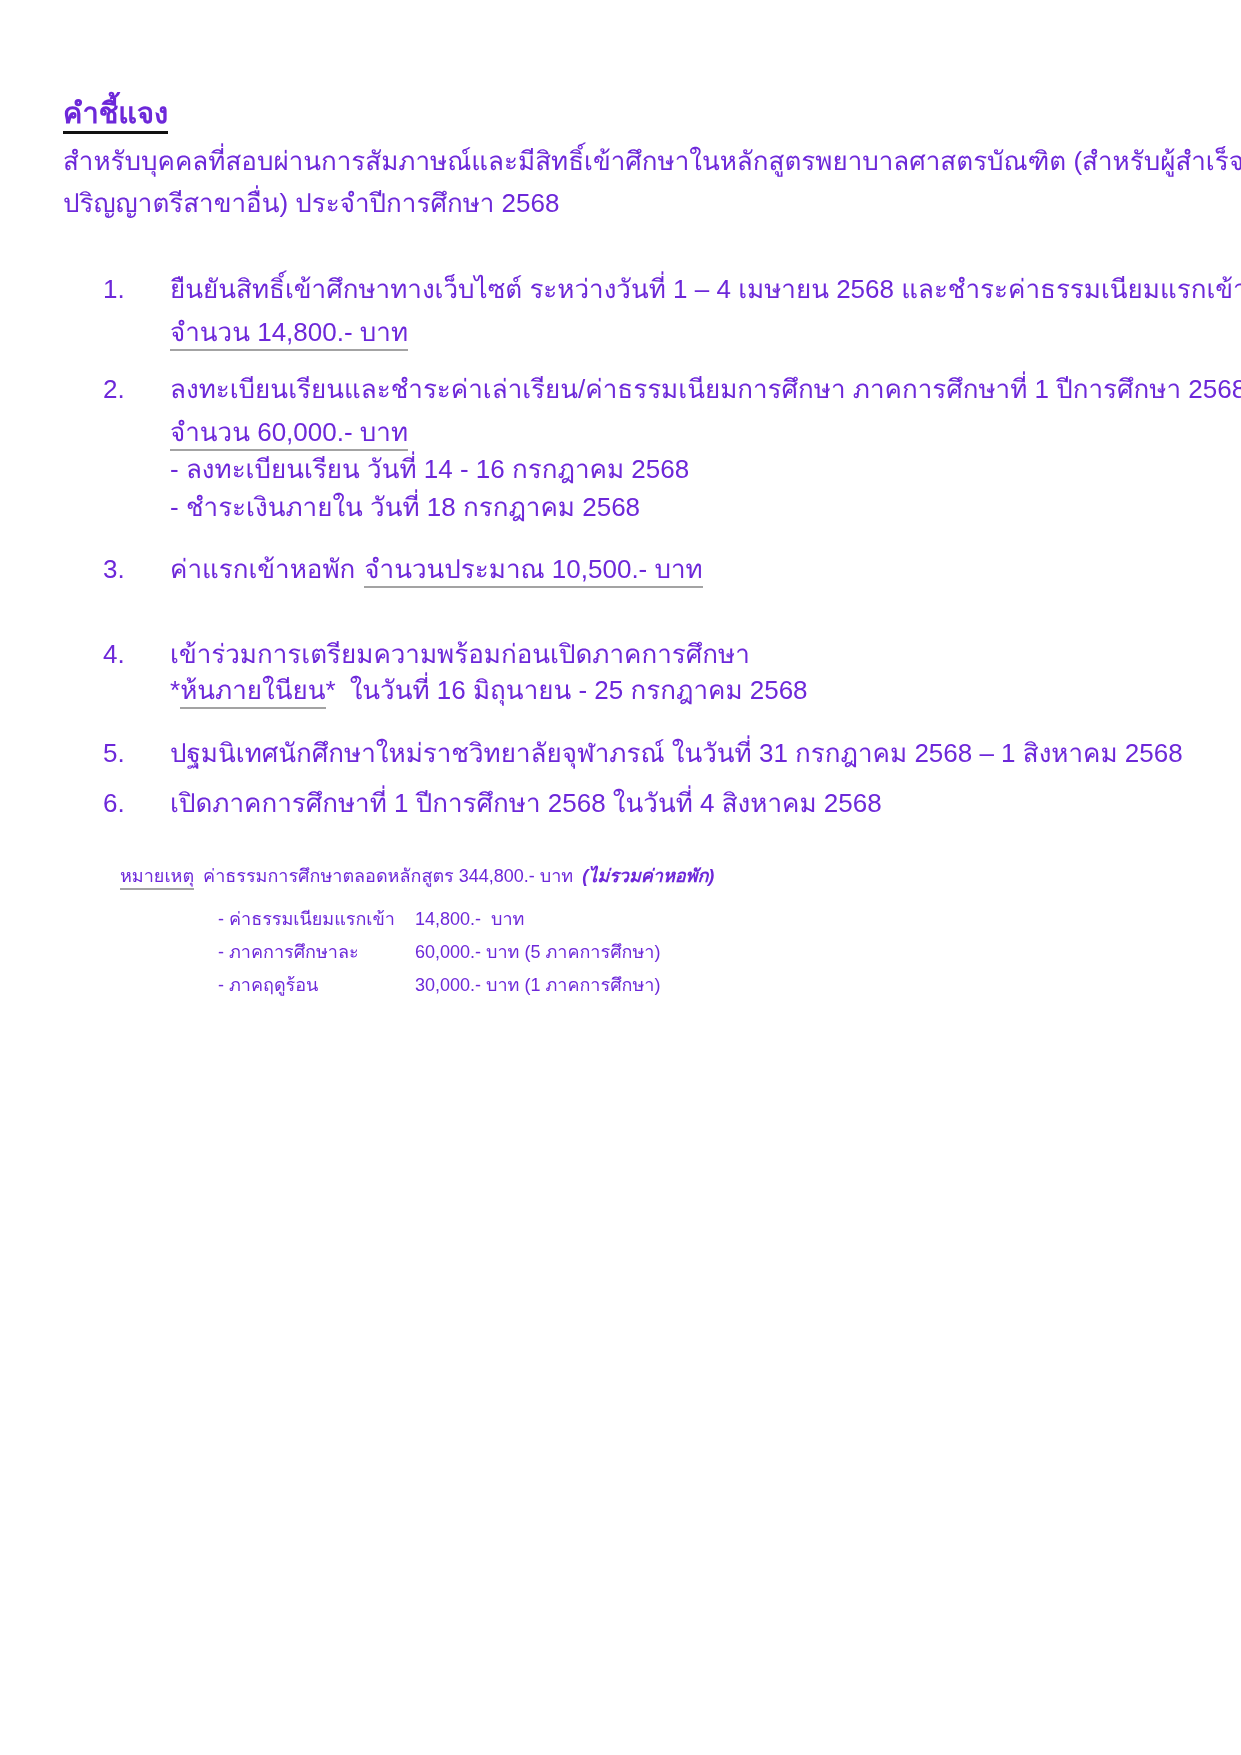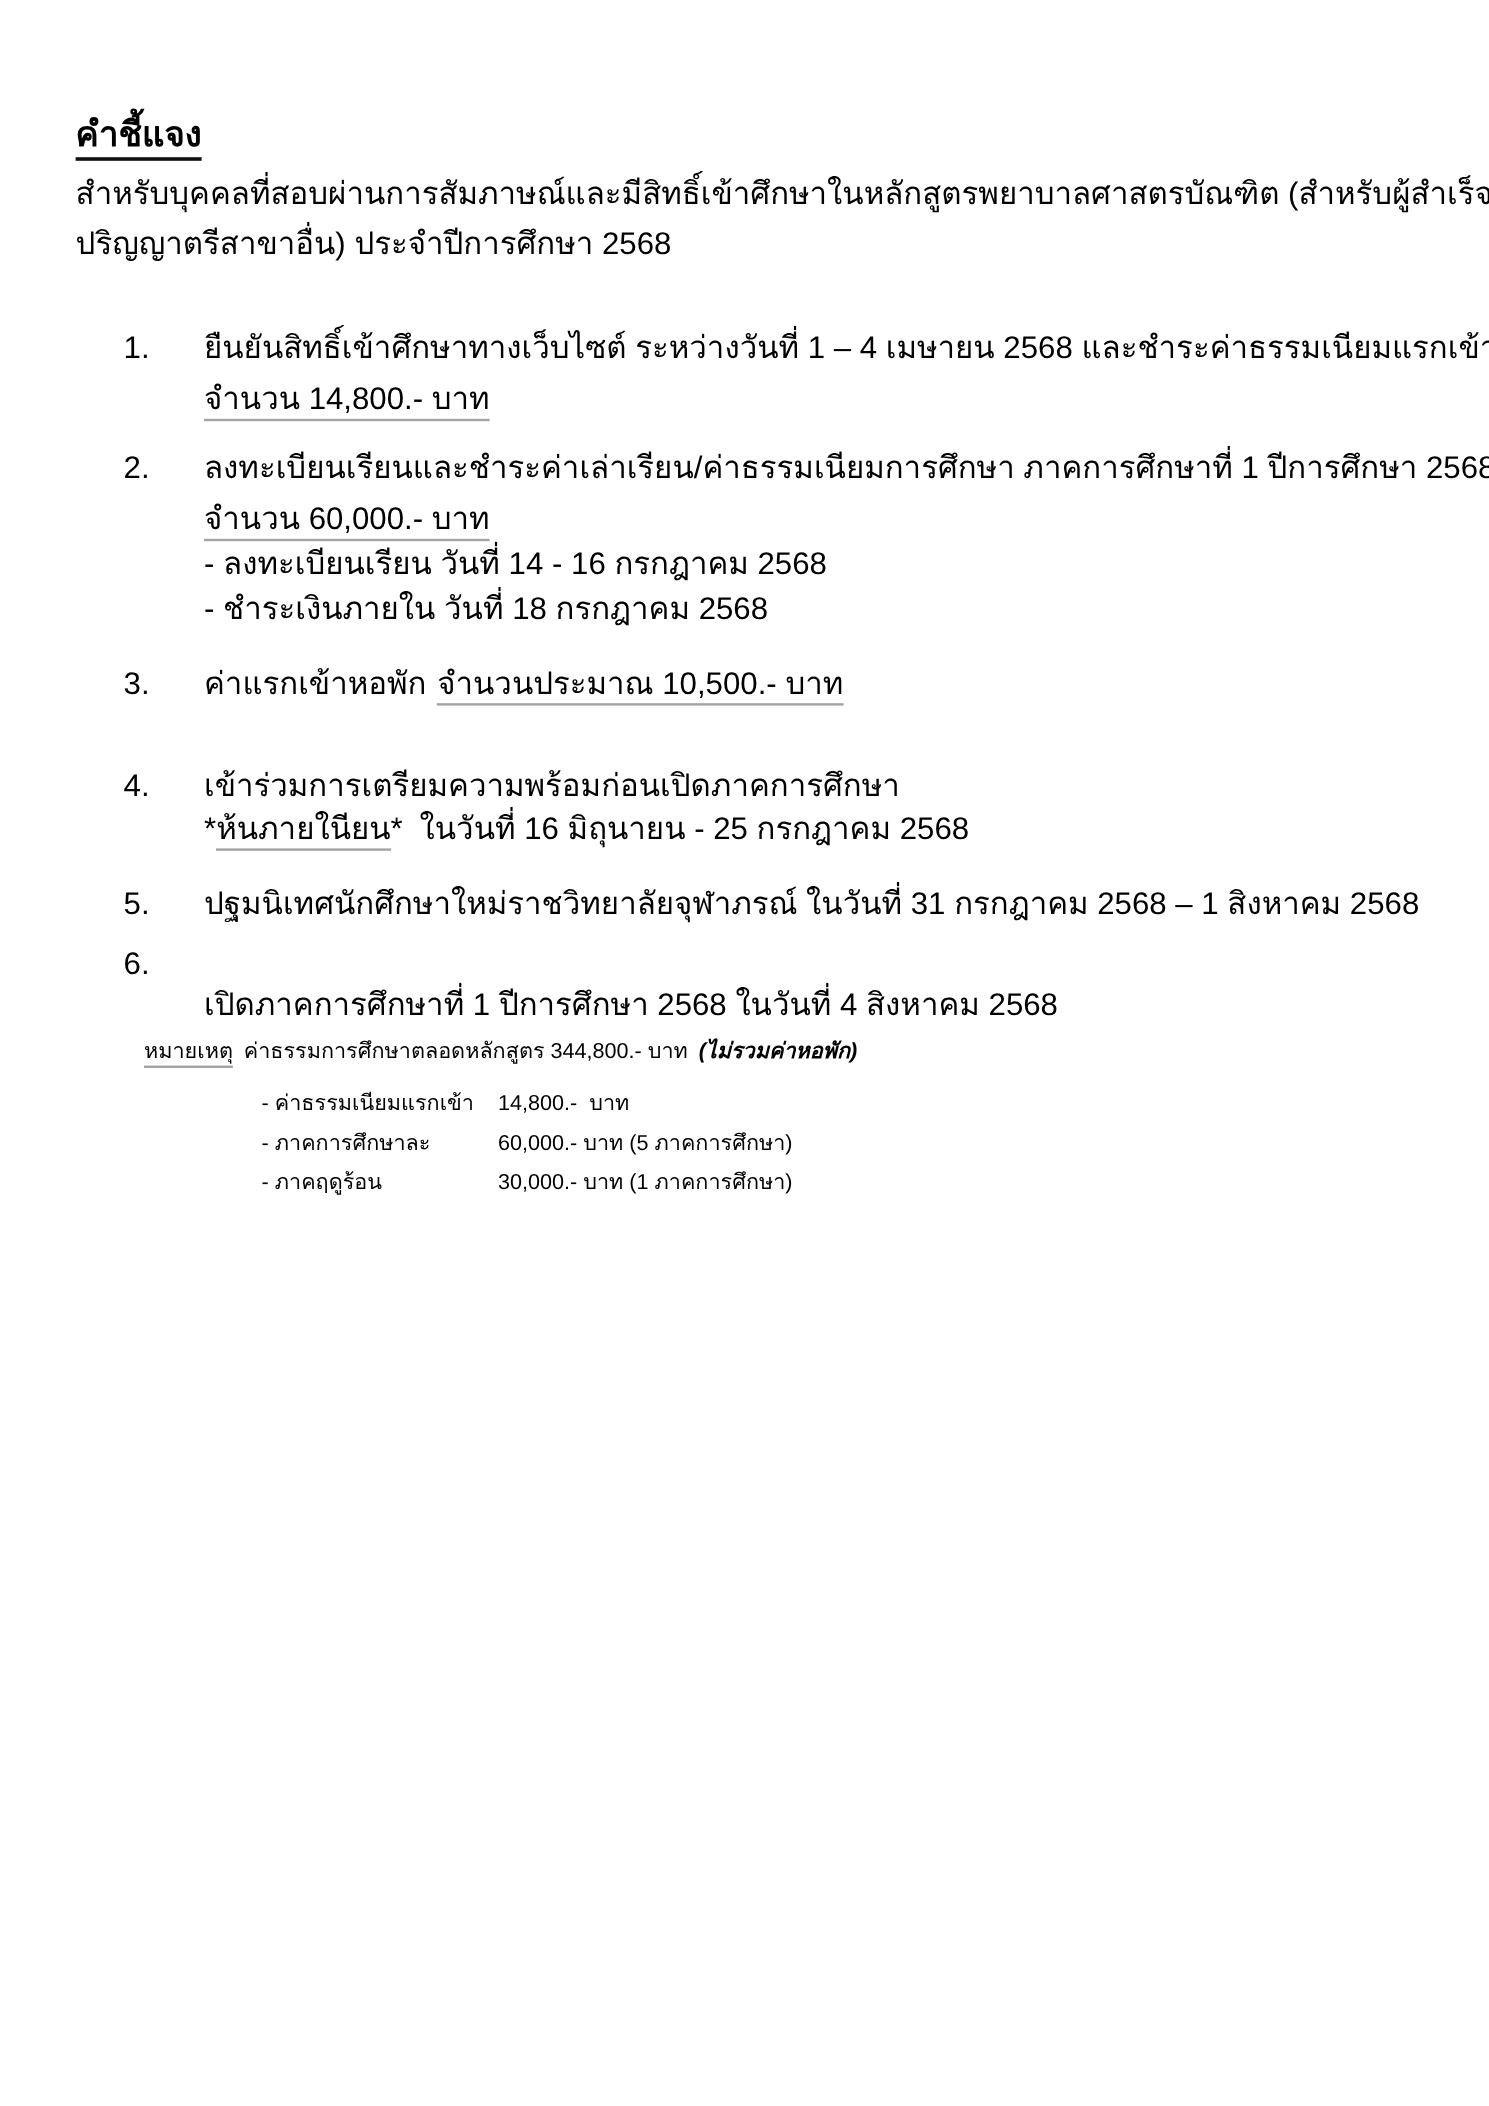--- a/index.html
+++ b/index.html
@@ -14,21 +14,21 @@
     background: #ffffff;
     font-family: "Liberation Sans", sans-serif;
     color: #111111;
     overflow: hidden;
   }
   .ln {
     position: absolute;
     white-space: pre;
     font-size: 26px;
     line-height: 34px;
-    color: #000000;
+    color: #6d28d9;
   }
   .margin { left: 63px; }
   .num    { left: 103px; }
   .body   { left: 130px; margin-left: 40px; }
   .title {
     font-weight: bold;
     font-size: 29px;
     border-bottom: 3px solid #111111;
     padding-bottom: 2px;
   }
@@ -74,21 +74,21 @@
   <div class="ln body" style="top:552px"><span>ค่าแรกเข้าหอพัก</span><span class="u gap-l">จำนวนประมาณ 10,500.- บาท</span></div>
 
   <div class="ln num" style="top:637px">4.</div>
   <div class="ln body" style="top:637px">เข้าร่วมการเตรียมความพร้อมก่อนเปิดภาคการศึกษา</div>
   <div class="ln body" style="top:673px"><span>*</span><span class="u">ห้นภายในียน</span><span>*</span><span class="gap-l2">ในวันที่ 16 มิถุนายน - 25 กรกฎาคม 2568</span></div>
 
   <div class="ln num" style="top:736px">5.</div>
   <div class="ln body" style="top:736px">ปฐมนิเทศนักศึกษาใหม่ราชวิทยาลัยจุฬาภรณ์ ในวันที่ 31 กรกฎาคม 2568 – 1 สิงหาคม 2568</div>
 
   <div class="ln num" style="top:786px">6.</div>
-  <div class="ln body" style="top:820px">เปิดภาคการศึกษาที่ 1 ปีการศึกษา 2568 ในวันที่ 4 สิงหาคม 2568</div>
+  <div class="ln body" style="top:786px">เปิดภาคการศึกษาที่ 1 ปีการศึกษา 2568 ในวันที่ 4 สิงหาคม 2568</div>
 
   <div class="ln note-ln" style="top:859px; left:120px"><span class="u">หมายเหตุ</span><span class="gap-l">ค่าธรรมการศึกษาตลอดหลักสูตร 344,800.- บาท</span><span class="paren gap-l">(ไม่รวมค่าหอพัก)</span></div>
 
   <div class="ln note-ln" style="top:902px; left:218px"><span class="note-label">- ค่าธรรมเนียมแรกเข้า</span><span class="note-amount">14,800.-  บาท</span></div>
 
   <div class="ln note-ln" style="top:935px; left:218px"><span class="note-label">- ภาคการศึกษาละ</span><span class="note-amount">60,000.- บาท (5 ภาคการศึกษา)</span></div>
 
   <div class="ln note-ln" style="top:968px; left:218px"><span class="note-label">- ภาคฤดูร้อน</span><span class="note-amount">30,000.- บาท (1 ภาคการศึกษา)</span></div>
 
 </div>

